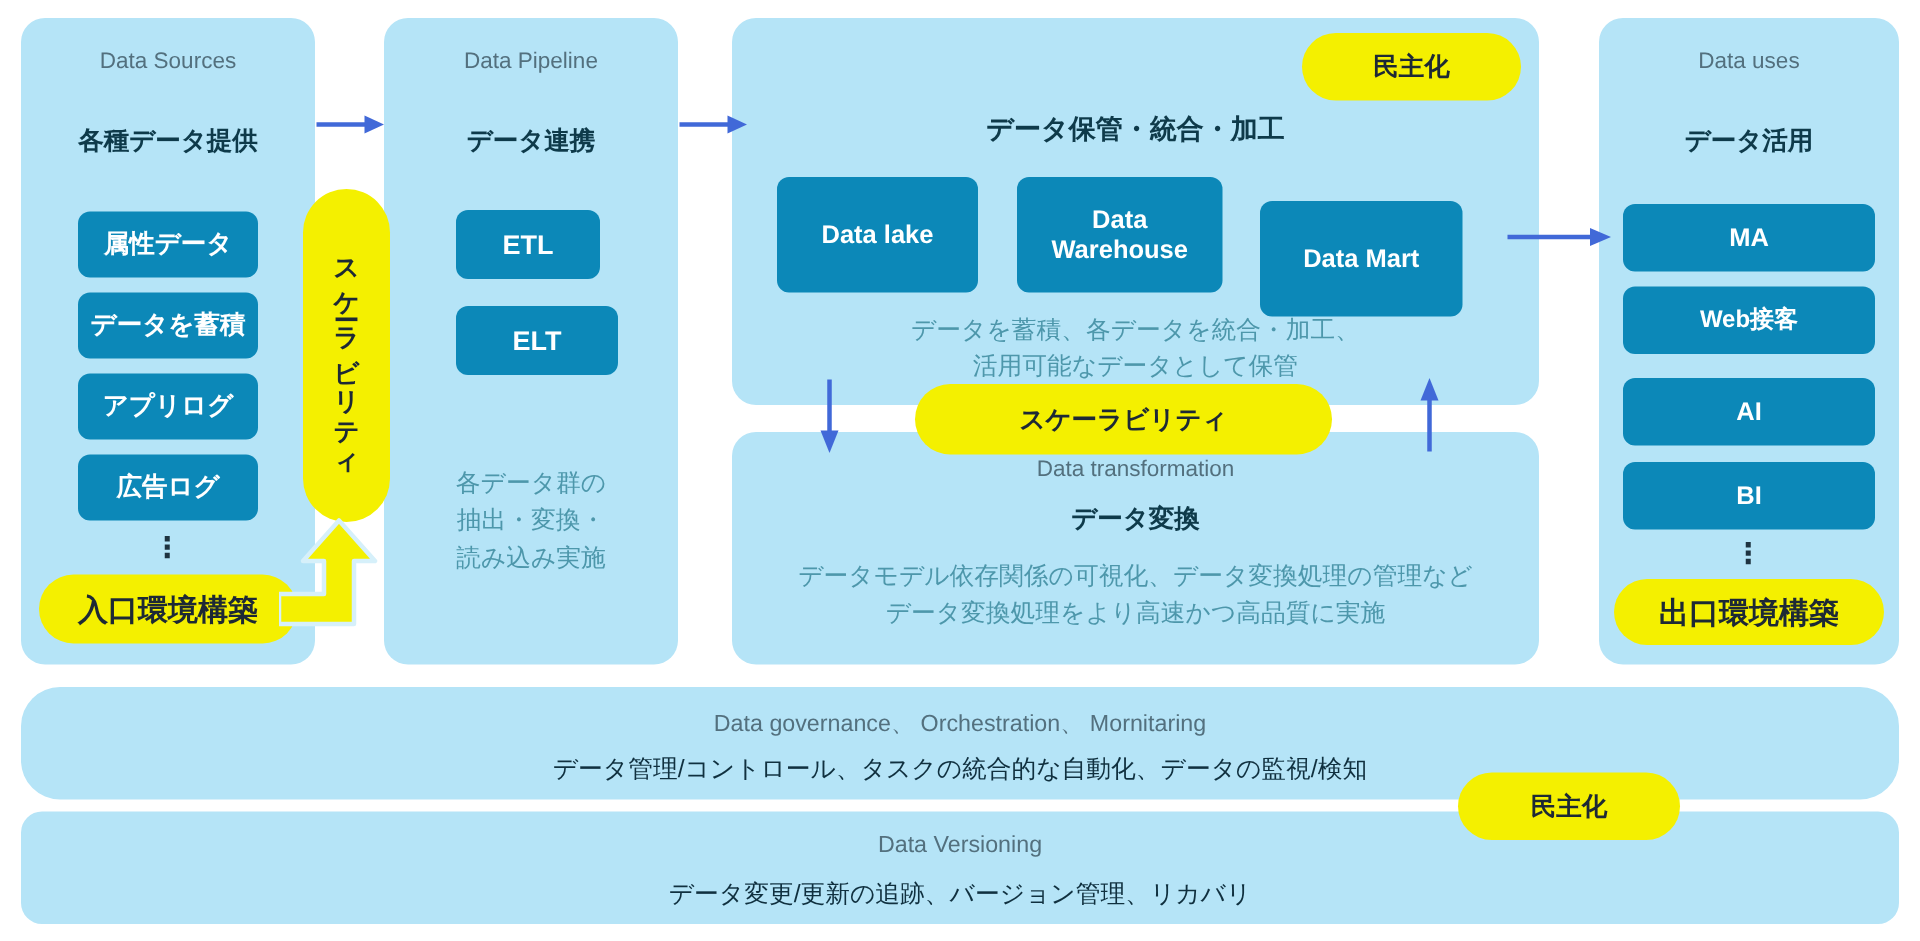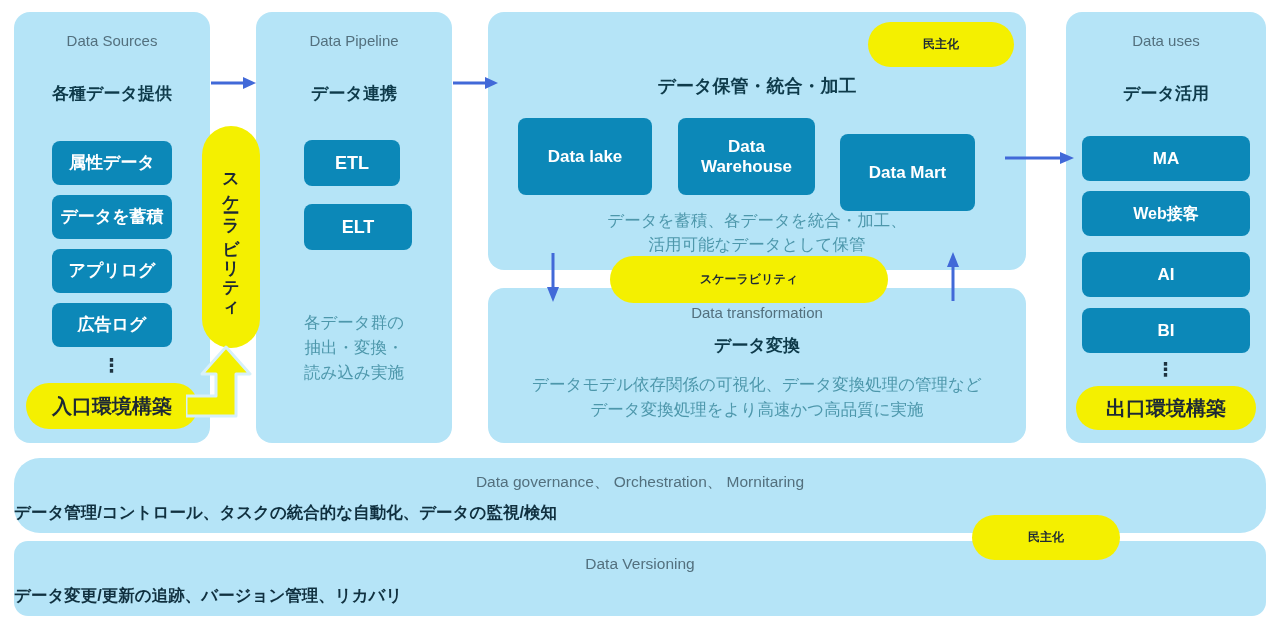--- a/index.html
+++ b/index.html
@@ -9,27 +9,27 @@
   }
   .panel{position:absolute;background:#b5e4f7;border-radius:16px;}
   .t-en{position:absolute;width:100%;text-align:center;color:#53707e;font-size:15px;}
   .t-ja{position:absolute;width:100%;text-align:center;color:#0e3a4a;font-size:17px;font-weight:bold;}
   .dbox{position:absolute;background:#0c88b8;border-radius:8px;color:#ffffff;
         font-size:17px;font-weight:bold;display:flex;align-items:center;justify-content:center;
         text-align:center;line-height:20px;}
   .desc{position:absolute;width:100%;text-align:center;color:#4d97ab;font-size:16.5px;line-height:25px;}
   .dots{position:absolute;width:100%;text-align:center;color:#1e3340;font-size:19px;font-weight:bold;letter-spacing:1px;}
   .pill{position:absolute;background:#f4f000;border-radius:26px;display:flex;align-items:center;justify-content:center;
-        color:#1d2935;font-size:12px;font-weight:bold;z-index:5;}
+        color:#1d2935;font-size:17px;font-weight:bold;z-index:5;}
   .pill-v{writing-mode:vertical-rl;text-orientation:mixed;letter-spacing:2px;font-size:17px;}
   .arrow{position:absolute;z-index:4;}
   .ylw-arrow{position:absolute;z-index:6;}
   .bar{position:absolute;background:#b5e4f7;border-radius:14px;}
   .bar .l1{position:absolute;width:100%;text-align:center;color:#53707e;font-size:15.5px;}
-  .bar .l2{position:absolute;width:100%;color:#10303f;font-size:16.5px;font-weight:bold;}
+  .bar .l2{position:absolute;width:100%;text-align:center;color:#10303f;font-size:16.5px;font-weight:normal;}
 </style>
 </head>
 <body>
 
 <div class="canvas">
 
   <div class="panel" style="left:14px;top:12px;width:196px;height:431px;">
     <div class="t-en" style="top:20px;">Data Sources</div>
     <div class="t-ja" style="top:70px;">各種データ提供</div>
     <div class="dbox" style="left:38px;top:129px;width:120px;height:44px;">属性データ</div>

